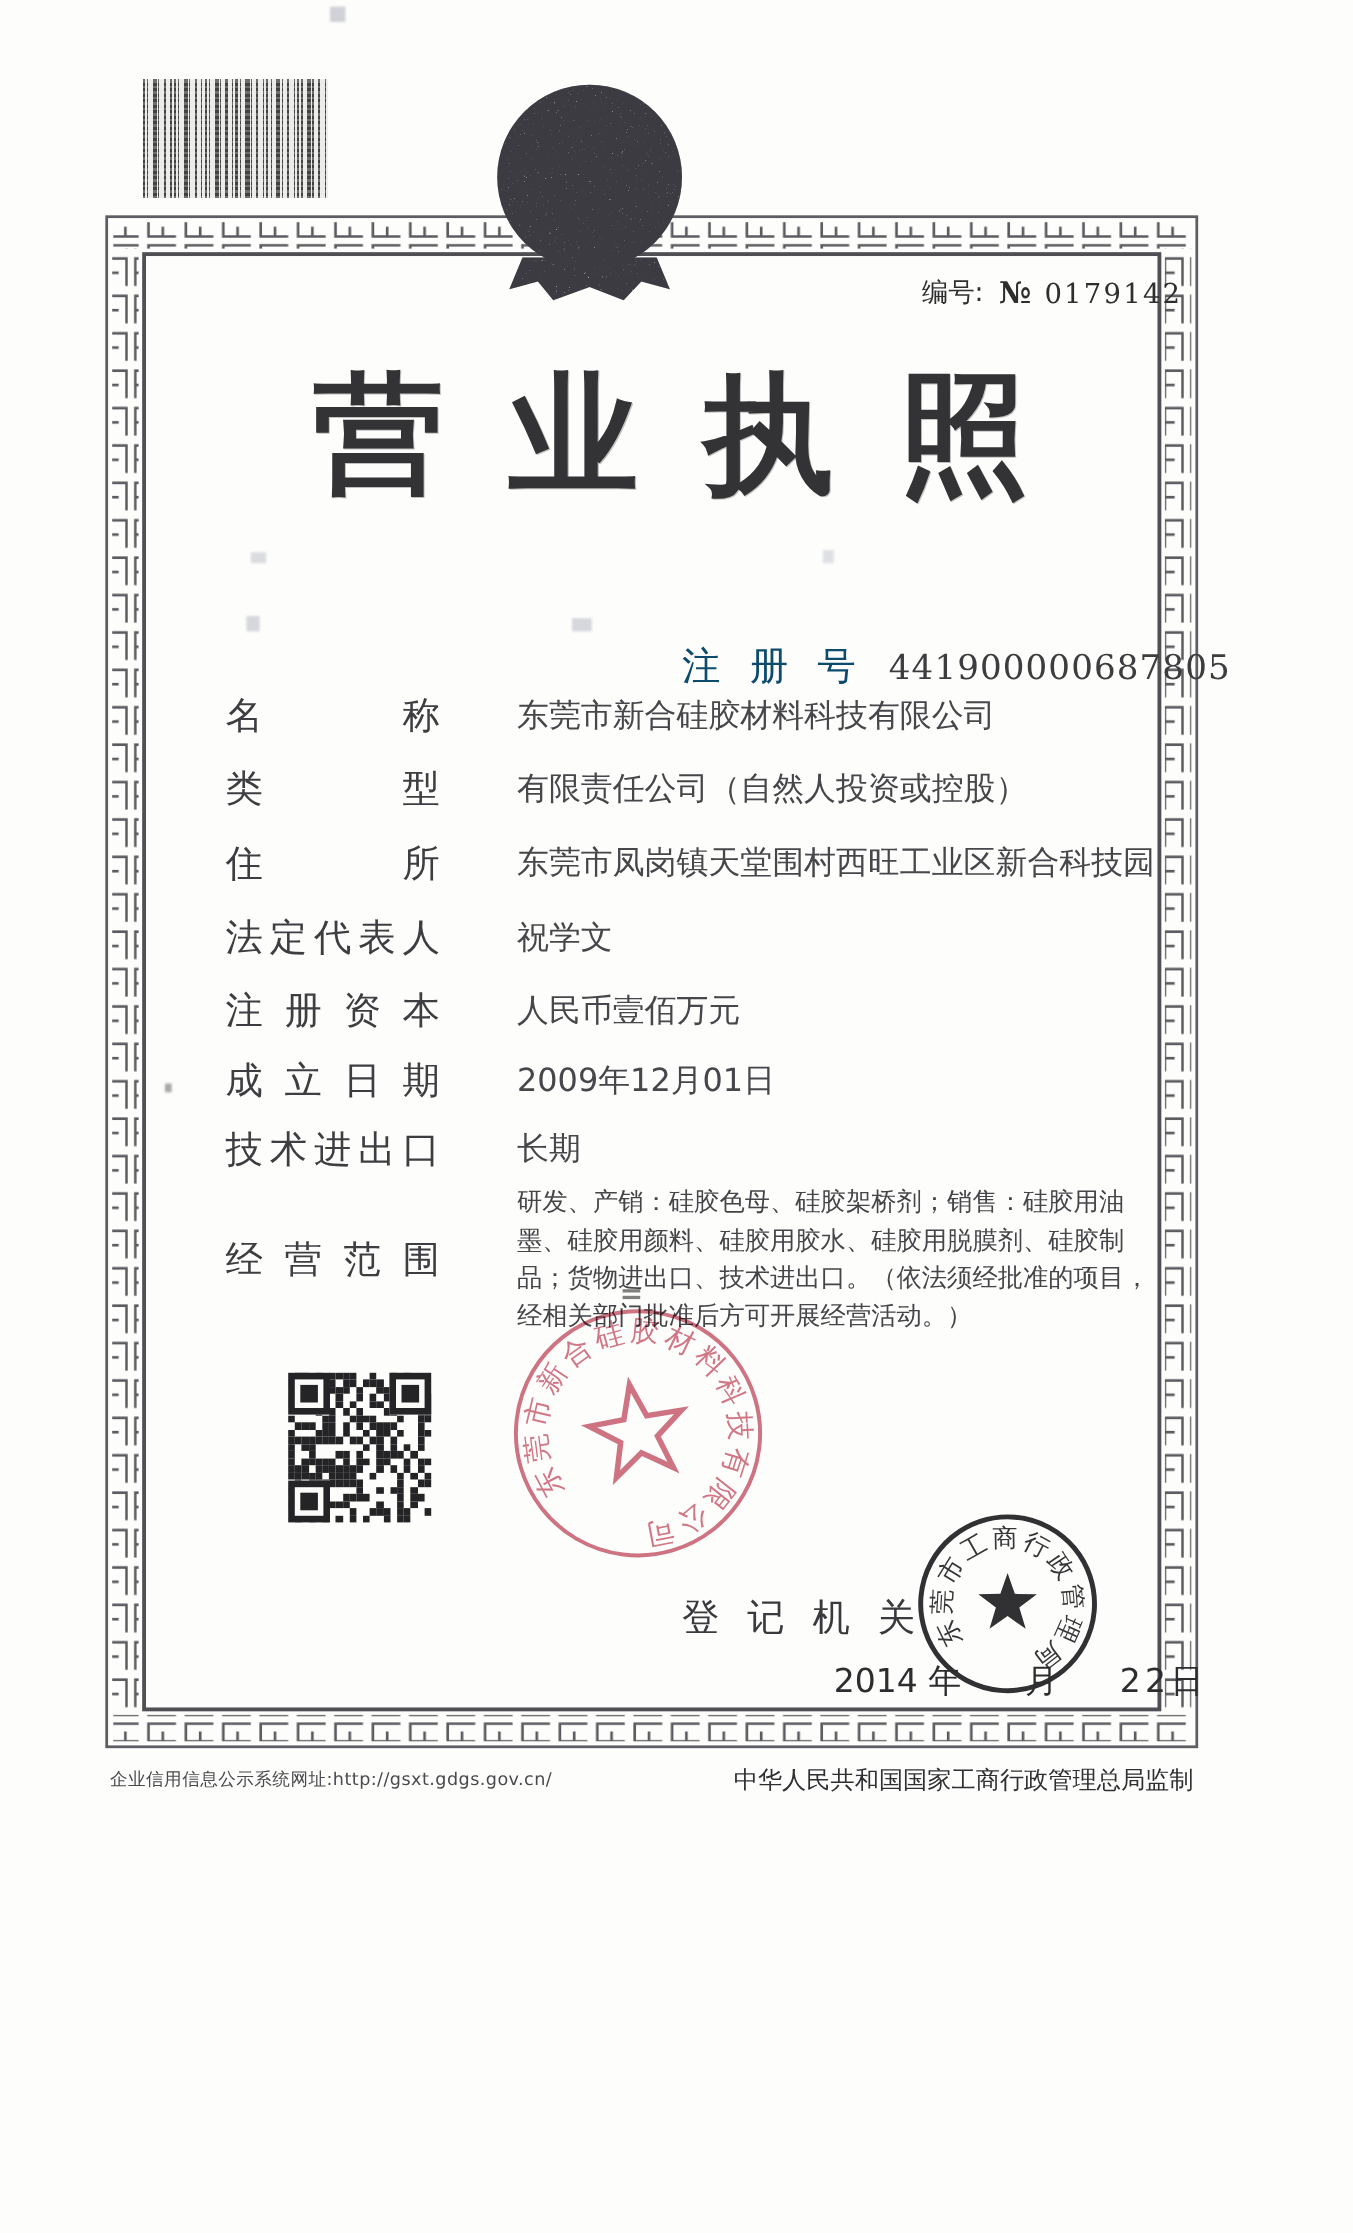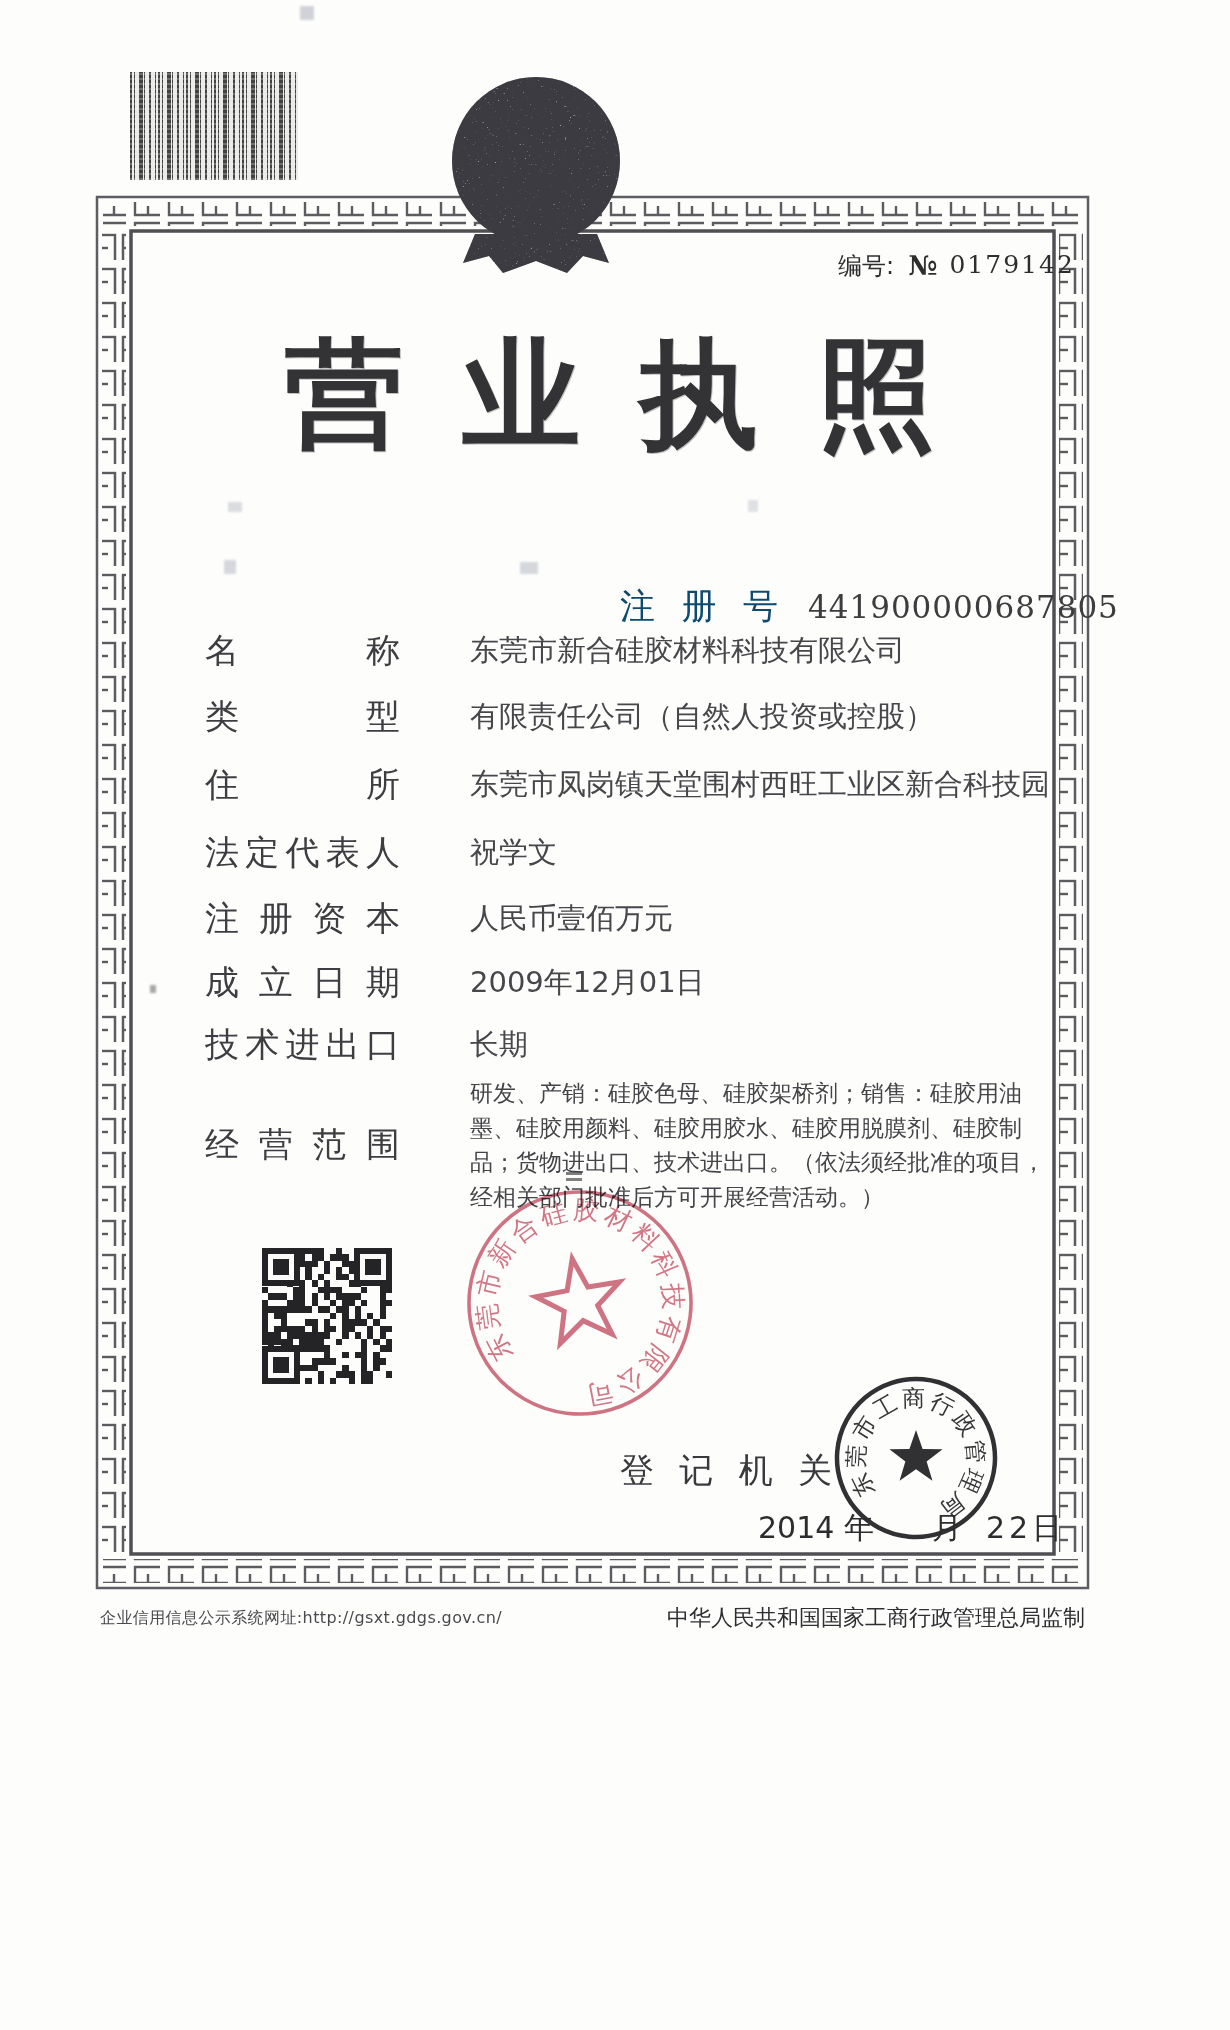--- a/index.html
+++ b/index.html
@@ -24,21 +24,21 @@
     opacity:.92;
   }
 
   
   .frame{left:95px;top:195px;z-index:1;}
 
   
   .emblem{left:447px;top:66px;z-index:3;}
 
   
-  .serial{top:250px;left:838px;display:flex;align-items:flex-start;z-index:4;font-size:24px;color:#2e2e2e;}
+  .serial{top:250px;left:838px;display:flex;align-items:center;z-index:4;font-size:24px;color:#2e2e2e;}
   .serial .sym{font-family:"DejaVu Serif","Liberation Serif",serif;font-weight:700;font-size:27px;margin-left:14px;}
   .serial .num{font-family:"DejaVu Serif","Liberation Serif",serif;font-size:25px;margin-left:12px;letter-spacing:2px;}
 
   
   .title{
     top:330px;left:285px;width:650px;z-index:4;
     font-size:118px;font-weight:700;color:#333336;line-height:1.1;
     text-align:justify;text-align-last:justify;
     text-shadow:1px 1px 0 rgba(80,80,80,.35);
   }
@@ -71,21 +71,21 @@
 
   
   .companySeal{left:455px;top:1178px;z-index:5;mix-blend-mode:multiply;opacity:.82;}
   .registrarSeal{left:830px;top:1372px;z-index:6;mix-blend-mode:multiply;opacity:.92;}
 
   
   .registrar{top:1448px;left:620px;width:212px;z-index:4;font-size:34px;color:#3a3a3e;
     text-align:justify;text-align-last:justify;}
   .dateline{top:1508px;left:758px;display:flex;align-items:flex-end;z-index:7;font-size:30px;color:#2d2d30;}
   .dateline .dmonth{margin-left:58px;}
-  .dateline .dday{margin-left:24px;letter-spacing:4px;}
+  .dateline .dday{margin-left:56px;letter-spacing:4px;}
 
   
   .footL{top:1608px;left:100px;font-size:16px;color:#4a4a4e;letter-spacing:.4px;z-index:4;}
   .footR{top:1603px;right:145px;font-size:22px;font-weight:400;color:#2f2f33;z-index:4;}
 
   
   .art{position:absolute;background:#9aa0ad;opacity:.35;filter:blur(1px);z-index:2;}
   .a1{left:228px;top:502px;width:14px;height:10px;}
   .a2{left:748px;top:500px;width:10px;height:12px;opacity:.3;}
   .a3{left:224px;top:560px;width:12px;height:14px;opacity:.4;}

